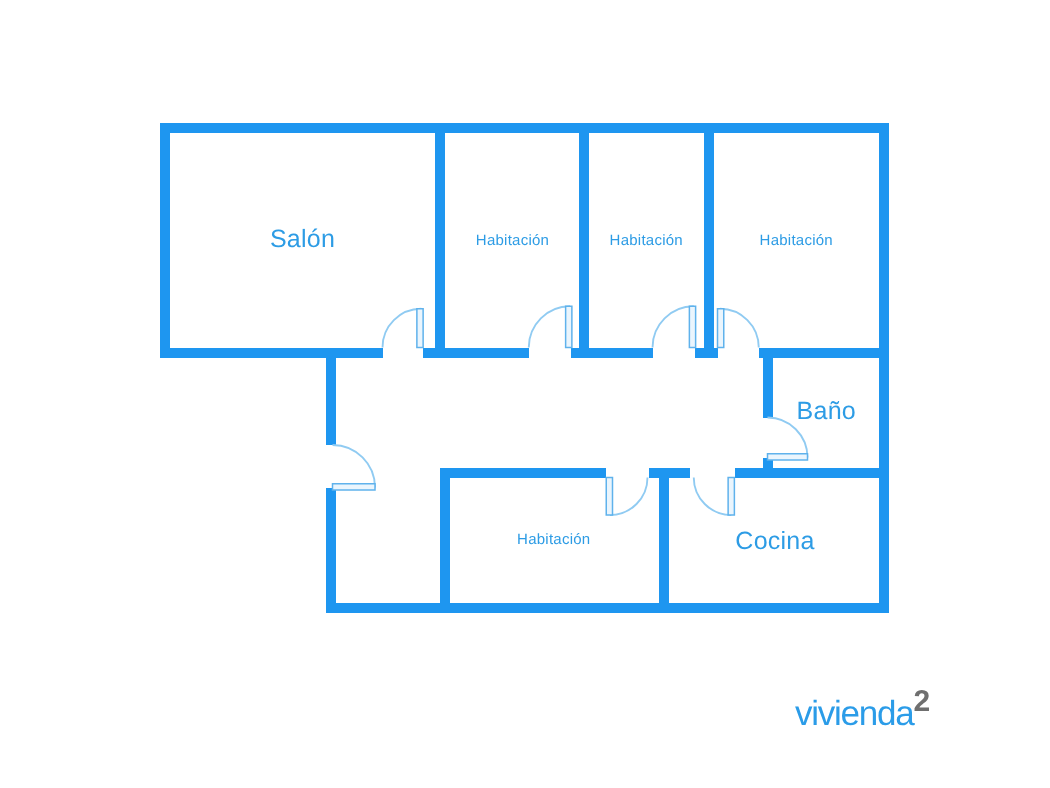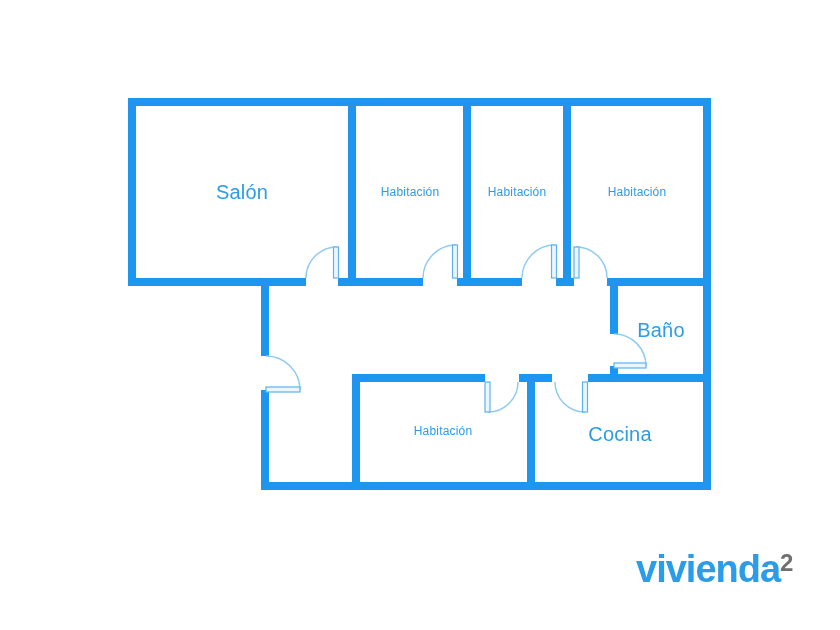--- a/index.html
+++ b/index.html
@@ -44,22 +44,22 @@
   .logo {
     position: absolute;
     left: 636px;
     top: 550px;
     line-height: 1;
   }
   .logo-line {
     white-space: nowrap;
   }
   .logo-text {
-    font-size: 38px;
-    font-weight: bold;
+    font-size: 28px;
+    font-weight: normal;
     letter-spacing: -1px;
     color: var(--logo-blue, #2B9CE8);
   }
   .logo-sup {
     font-size: 24px;
     font-weight: bold;
     color: var(--logo-sup-gray, #6F6F6F);
     vertical-align: 11px;
   }
   .logo-tagline {

